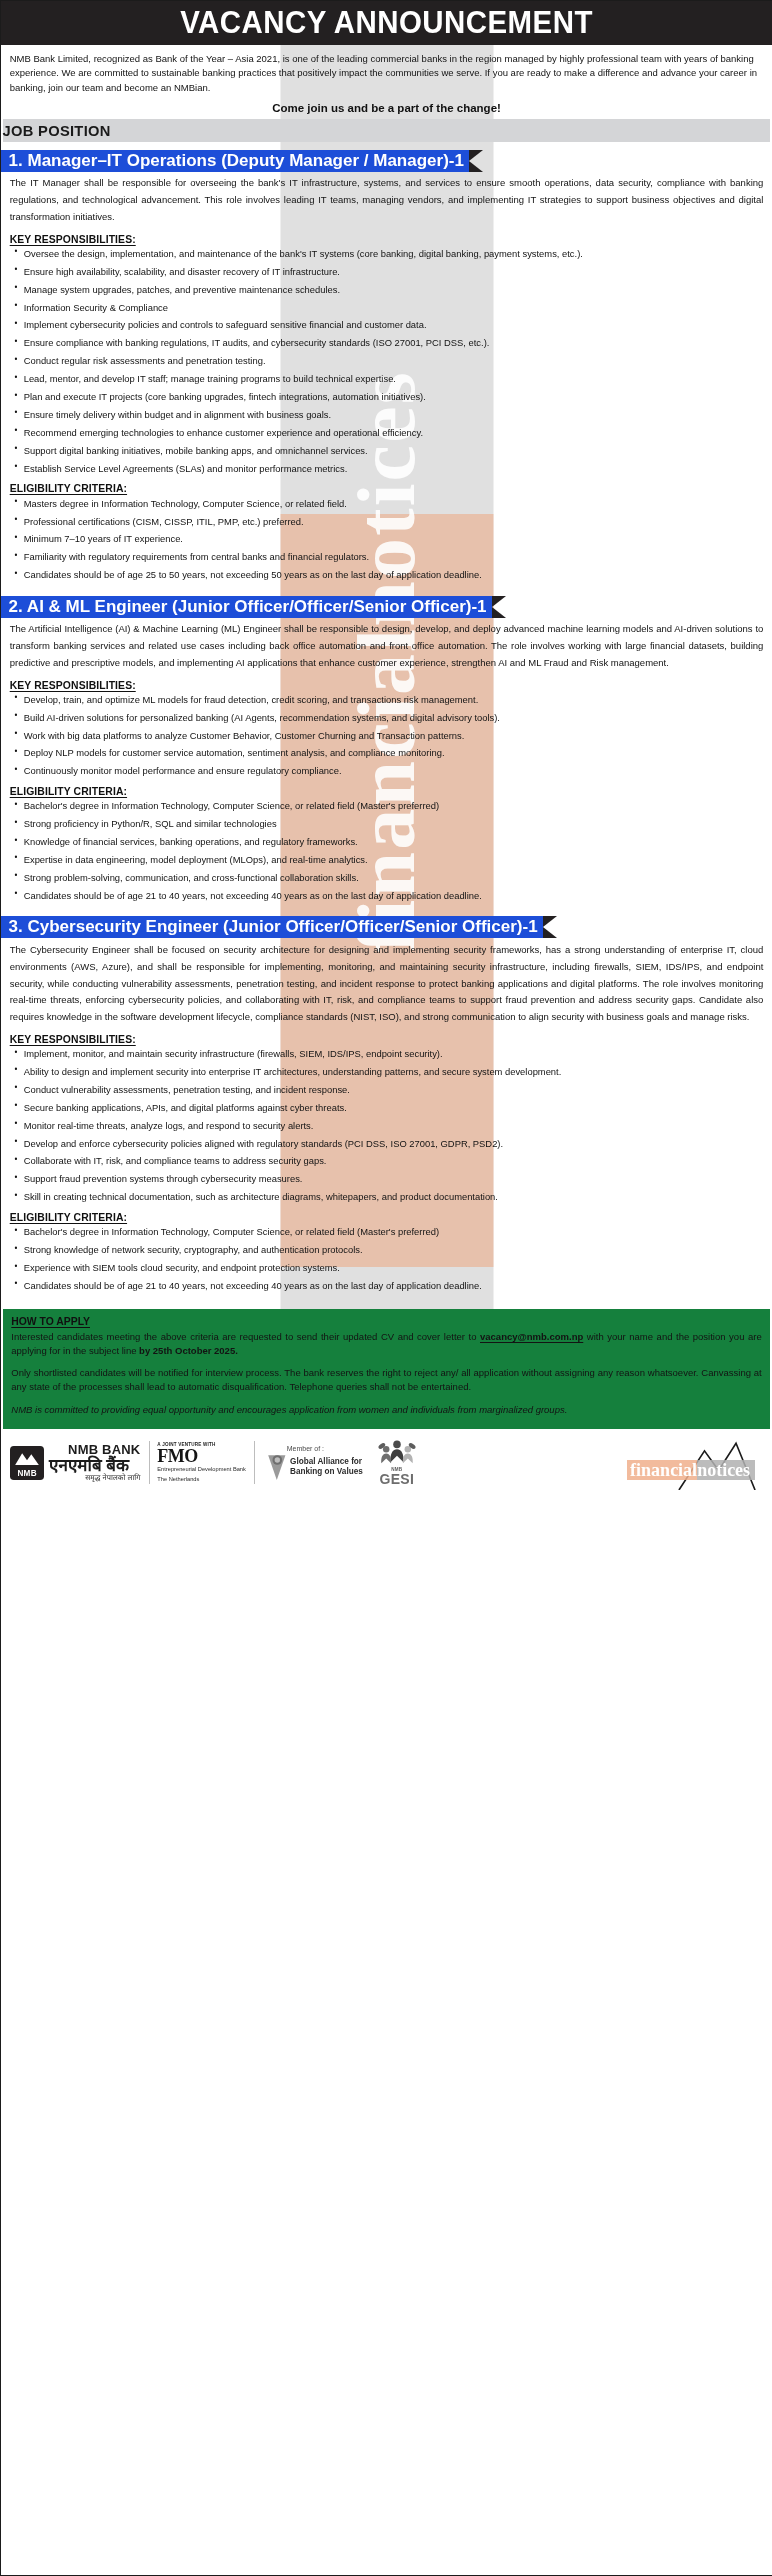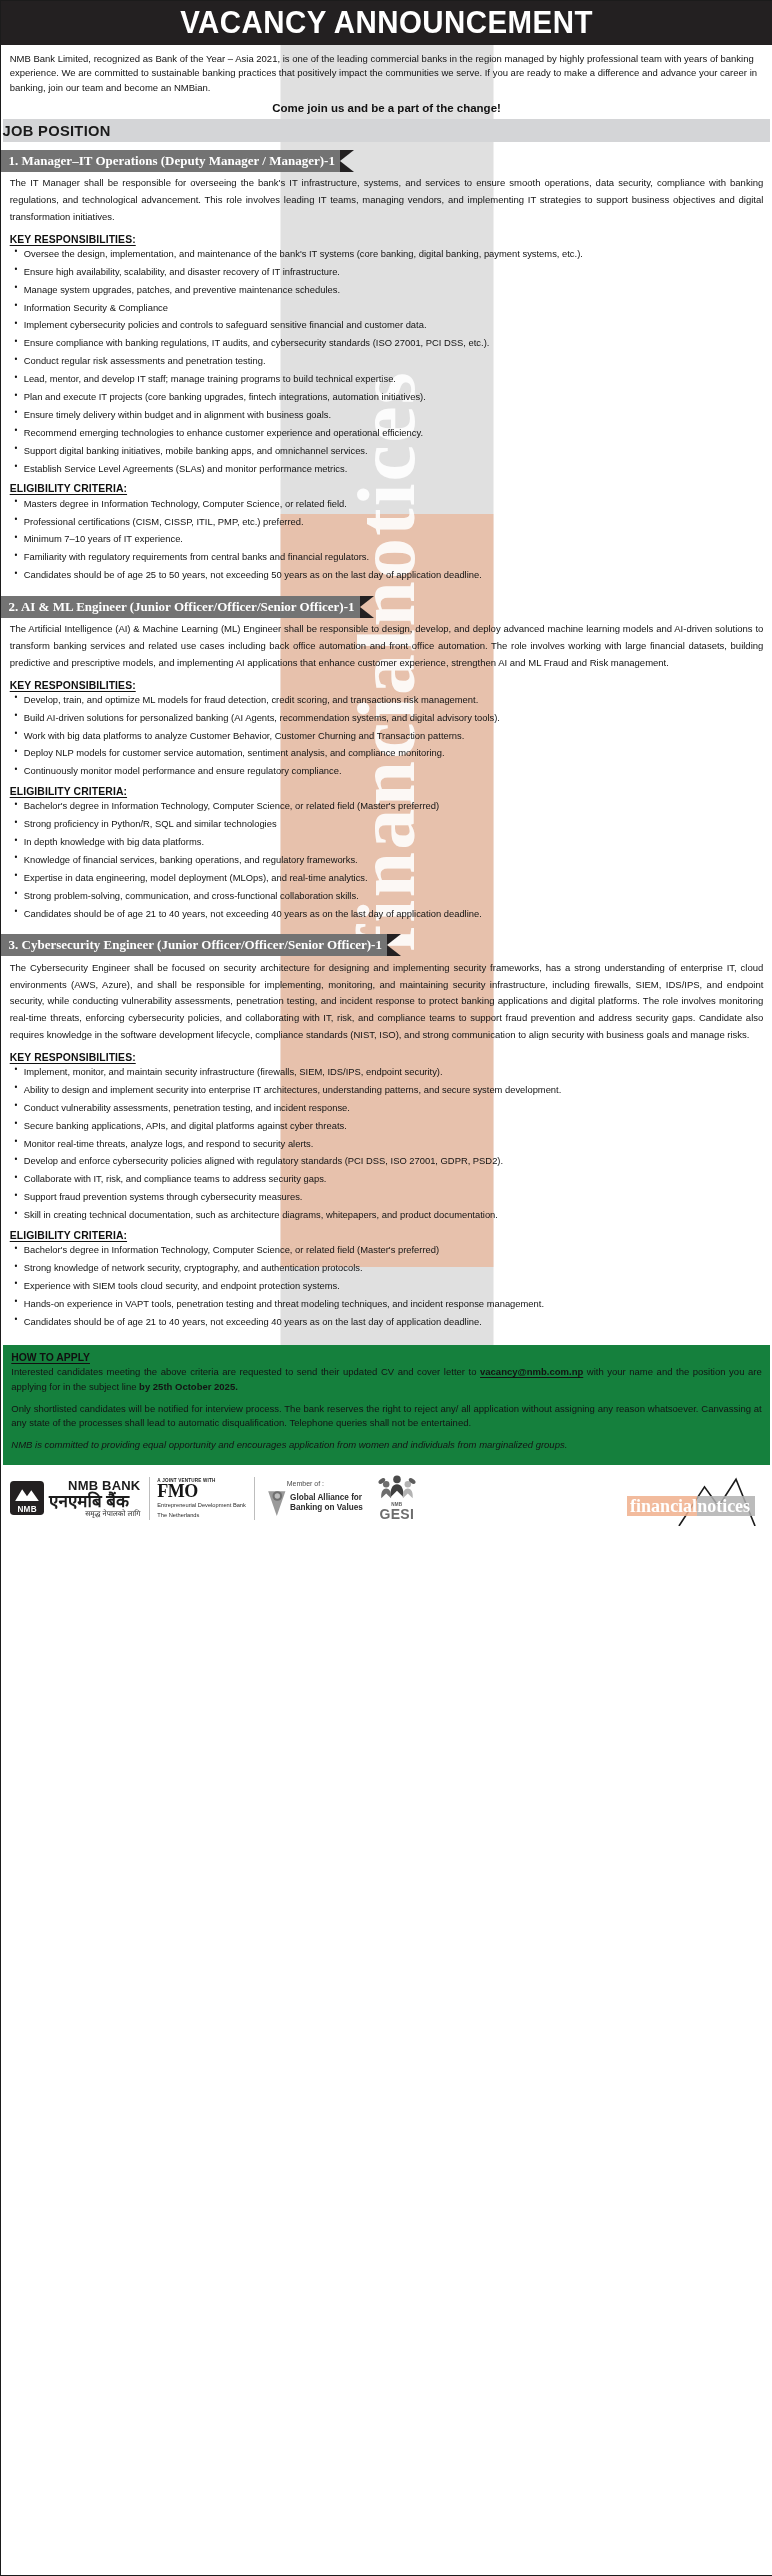--- a/index.html
+++ b/index.html
@@ -127,28 +127,28 @@
   }
   .job-banner {
     position: relative;
     display: block;
     margin: 7.6px 0 3.3px 0;
     height: 22px;
   }
   .job-banner .tag {
     position: relative;
     display: inline-block;
-    background: #737373;
+    background: #1d4ed8;
     color: #ffffff;
-    font-size: 13px;
+    font-size: 17px;
     font-weight: 700;
     line-height: 22px;
     padding: 0 5.5px 0 7.6px;
     white-space: nowrap;
-    font-family: Liberation Serif, serif;
+    font-family: Liberation Sans, sans-serif;
   }
   .job-banner .tag::after {
     content: "";
     position: absolute;
     right: -14px;
     top: 0;
     width: 0;
     height: 0;
     border-top: 11px solid #232021;
     border-bottom: 11px solid #232021;
@@ -371,21 +371,20 @@
       <li class="justify">Build AI-driven solutions for personalized banking (AI Agents, recommendation systems, and digital advisory tools).</li>
       <li class="justify">Work with big data platforms to analyze Customer Behavior, Customer Churning and Transaction patterns.</li>
       <li class="justify">Deploy NLP models for customer service automation, sentiment analysis, and compliance monitoring.</li>
       <li>Continuously monitor model performance and ensure regulatory compliance.</li>
     </ul>
 
     <div class="sub-head">ELIGIBILITY CRITERIA:</div>
     <ul class="bullets">
       <li>Bachelor's degree in Information Technology, Computer Science, or related field (Master's preferred)</li>
       <li>Strong proficiency in Python/R, SQL and similar technologies</li>
-      <li>In depth knowledge with big data platforms.</li>
       <li>Knowledge of financial services, banking operations, and regulatory frameworks.</li>
       <li>Expertise in data engineering, model deployment (MLOps), and real-time analytics.</li>
       <li>Strong problem-solving, communication, and cross-functional collaboration skills.</li>
       <li>Candidates should be of age 21 to 40 years, not exceeding 40 years as on the last day of application deadline.</li>
     </ul>
   </div>
 
   <div class="job">
     <div class="job-banner">
       <span class="tag">3. Cybersecurity Engineer (Junior Officer/Officer/Senior Officer)-1</span>
@@ -403,21 +402,20 @@
       <li>Collaborate with IT, risk, and compliance teams to address security gaps.</li>
       <li>Support fraud prevention systems through cybersecurity measures.</li>
       <li>Skill in creating technical documentation, such as architecture diagrams, whitepapers, and product documentation.</li>
     </ul>
 
     <div class="sub-head">ELIGIBILITY CRITERIA:</div>
     <ul class="bullets">
       <li>Bachelor's degree in Information Technology, Computer Science, or related field (Master's preferred)</li>
       <li>Strong knowledge of network security, cryptography, and authentication protocols.</li>
       <li>Experience with SIEM tools cloud security, and endpoint protection systems.</li>
-      <li>Hands-on experience in VAPT tools, penetration testing and threat modeling techniques, and incident response management.</li>
       <li>Candidates should be of age 21 to 40 years, not exceeding 40 years as on the last day of application deadline.</li>
     </ul>
   </div>
 
   <div class="apply-box">
     <div class="apply-head">HOW TO APPLY</div>
     <p><span>Interested candidates meeting the above criteria are requested to send their updated CV and cover letter to </span><a class="mail" href="#" style="color:inherit;">vacancy@nmb.com.np</a><span> with your name and the position you are applying for in the subject line </span><span class="deadline">by 25th October 2025.</span></p>
     <p>Only shortlisted candidates will be notified for interview process. The bank reserves the right to reject any/ all application without assigning any reason whatsoever. Canvassing at any state of the processes shall lead to automatic disqualification. Telephone queries shall not be entertained.</p>
     <p class="equal">NMB is committed to providing equal opportunity and encourages application from women and individuals from marginalized groups.</p>
   </div>

